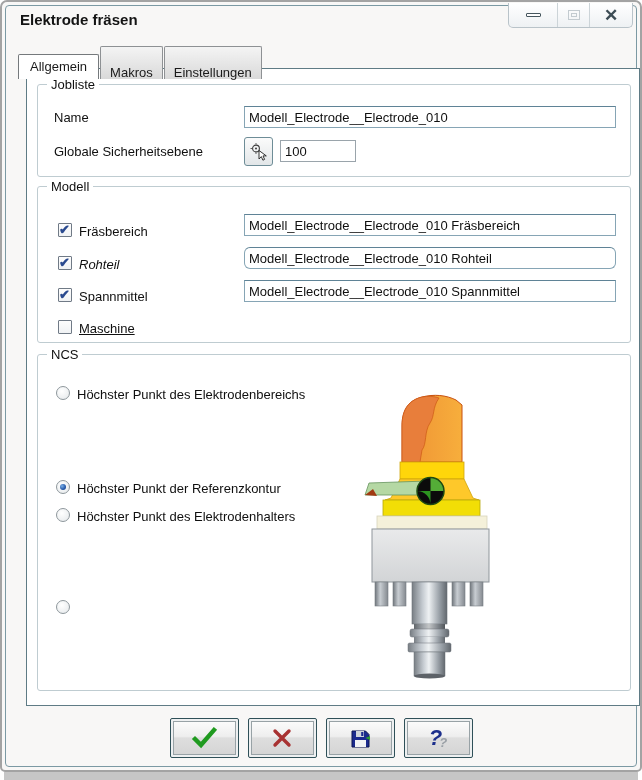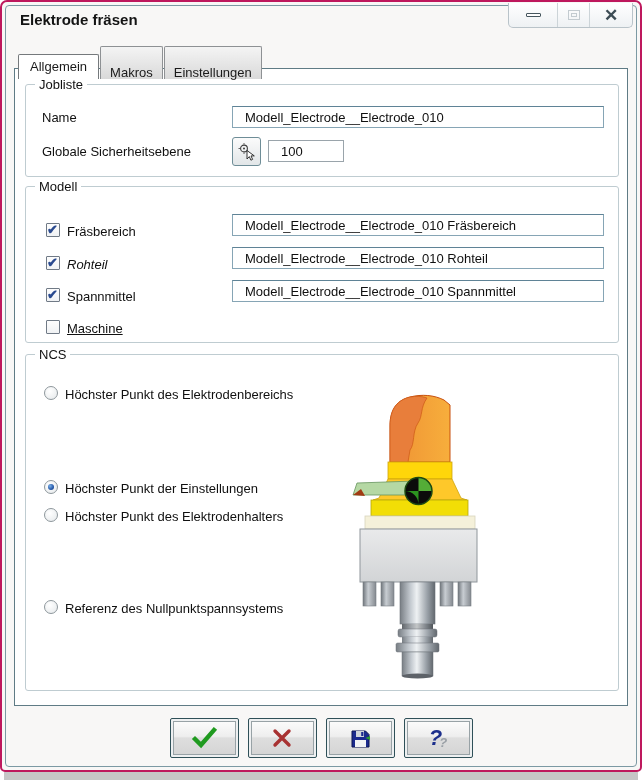--- a/index.html
+++ b/index.html
@@ -1,49 +1,49 @@
 <!DOCTYPE html>
 <html><head>
 <meta charset="utf-8">
 <style>
   html,body{margin:0;padding:0;background:#ffffff;}
   *{box-sizing:border-box;}
   .screen{position:relative;width:642px;height:780px;font-family:"Liberation Sans",sans-serif;background:#ffffff;overflow:hidden;}
-  .window{position:absolute;left:0;top:0;width:642px;height:772px;background:#f8f7f6;border:2px solid #be185d;border-radius:7px 7px 5px 5px;}
+  .window{position:absolute;left:0;top:0;width:642px;height:772px;background:#f8f7f6;border:2px solid #a3a3a3;border-radius:7px 7px 5px 5px;}
   .bottom-strip{position:absolute;left:4px;right:4px;top:772px;height:8px;background:#c6c6c6;}
   .frame{position:absolute;inset:3px;border:1px solid #7b99a3;border-radius:4px;pointer-events:none;}
 
   
   .title{position:absolute;left:18px;top:9px;font-size:15px;font-weight:bold;color:#141414;}
   .win-controls{position:absolute;right:7px;top:1px;height:25px;display:flex;background:linear-gradient(#ffffff,#eef1f3);border:1px solid #b9c3c9;border-top:none;border-radius:0 0 5px 5px;overflow:hidden;}
   .win-btn{display:flex;align-items:center;justify-content:center;border-right:1px solid #ccd4d8;cursor:default;}
   .win-btn:last-child{border-right:none;}
   .wb-min{width:49px;} .wb-max{width:32px;} .wb-close{width:42px;}
   .glyph-min{width:15px;height:4px;border:1px solid #46565e;background:#fdfdfd;border-radius:1px;}
   .glyph-max{width:12px;height:10px;border:1px solid #c3cbd0;display:flex;align-items:center;justify-content:center;}
   .glyph-max span{width:6px;height:4px;border:1px solid #c3cbd0;display:block;}
   .glyph-close{font-size:17px;font-weight:bold;color:#3d4d55;line-height:1;}
 
   
   .tabs{position:absolute;left:16px;top:44px;display:flex;align-items:flex-end;z-index:5;}
   .tab{height:33px;line-height:20px;padding:16px 9px;font-size:13px;color:#1a1a1a;background:linear-gradient(#f4f4f4,#d9d9d9);border:1px solid #8e9194;border-bottom:none;border-radius:2px 2px 0 0;margin-right:1px;cursor:default;}
   .tab.active{height:25px;line-height:24px;background:#ffffff;border-color:#75797c;padding:0 11px;position:relative;z-index:6;}
 
-  .tabpanel{position:absolute;left:12px;top:66px;width:614px;height:638px;background:#ffffff;border:1px solid #5f7b85;}
+  .tabpanel{position:absolute;left:24px;top:66px;width:614px;height:638px;background:#ffffff;border:1px solid #5f7b85;}
 
   
   .group{position:absolute;border:1px solid #bfccd1;border-radius:3px;}
   .group-label{position:absolute;top:-8px;left:9px;background:#ffffff;padding:0 4px;font-size:13px;color:#101010;}
   .g-jobliste{left:10px;top:15px;width:594px;height:93px;}
   .g-modell{left:10px;top:117px;width:594px;height:157px;}
   .g-ncs{left:10px;top:285px;width:594px;height:337px;}
 
   .lbl{position:absolute;font-size:13px;color:#101010;white-space:nowrap;}
 
-  .txt{position:absolute;height:22px;border:1px solid #86a5b5;border-top-color:#5f8396;background:#ffffff;font-family:"Liberation Sans",sans-serif;font-size:13px;color:#101010;padding:1px 12px;}
+  .txt{position:absolute;height:22px;border:1px solid #86a5b5;border-top-color:#5f8396;background:#ffffff;font-family:"Liberation Sans",sans-serif;font-size:13px;color:#101010;padding:1px 4px;}
   .txt-wide{left:206px;width:372px;}
 
   
   .checkbox{position:absolute;width:14px;height:14px;border:1px solid #707a86;background:linear-gradient(#fdfdfd,#f0f2f4);border-radius:1px;}
   .checkbox.checked::after{content:"\2714";position:absolute;left:0px;top:-2px;font-size:13px;font-weight:bold;color:#2a4a8f;}
   .radio{position:absolute;width:14px;height:14px;border:1px solid #8e979c;border-radius:50%;background:radial-gradient(circle at 40% 35%,#ffffff,#e4e8ea);}
   .radio.selected::after{content:"";position:absolute;left:3px;top:3px;width:6px;height:6px;border-radius:50%;background:radial-gradient(circle at 35% 35%,#7ab0e8,#2558a8 60%,#18407f);}
 
   .pick-btn{position:absolute;left:206px;top:52px;width:29px;height:29px;border:1px solid #6e8d97;border-radius:3px;background:linear-gradient(#fbfbfb,#e2e6e8);display:flex;align-items:center;justify-content:center;padding:0;cursor:default;}
 
@@ -105,44 +105,43 @@
 
       <div class="group g-modell">
         <span class="group-label">Modell</span>
 
         <span class="checkbox checked" style="left:20px;top:36px;"></span>
         <span class="lbl" style="left:41px;top:37px;">Fräsbereich</span>
         <input class="txt txt-wide" style="top: 27px;" type="text" value="Modell_Electrode__Electrode_010 Fräsbereich">
 
         <span class="checkbox checked" style="left:20px;top:69px;"></span>
         <span class="lbl" style="left:41px;top:70px;font-style:italic;">Rohteil</span>
-        <input class="txt txt-wide" style="top: 60px;" type="text" value="Modell_Electrode__Electrode_010 Rohteil">
+        <input class="txt txt-wide" style="top: 60px; border-radius: 6px;" type="text" value="Modell_Electrode__Electrode_010 Rohteil">
 
         <span class="checkbox checked" style="left:20px;top:101px;"></span>
         <span class="lbl" style="left:41px;top:102px;">Spannmittel</span>
         <input class="txt txt-wide" style="top: 93px;" type="text" value="Modell_Electrode__Electrode_010 Spannmittel">
 
         <span class="checkbox" style="left:20px;top:133px;"></span>
         <span class="lbl" style="left:41px;top:134px;text-decoration:underline;">Maschine</span>
       </div>
 
       <div class="group g-ncs">
         <span class="group-label">NCS</span>
 
         <span class="radio" style="left:18px;top:31px;"></span>
         <span class="lbl" style="left:39px;top:32px;">Höchster Punkt des Elektrodenbereichs</span>
 
         <span class="radio selected" style="left:18px;top:125px;"></span>
-        <span class="lbl" style="left:39px;top:126px;">Höchster Punkt der Einstellungen</span>
+        <span class="lbl" style="left:39px;top:126px;">Höchster Punkt der Referenzkontur</span>
 
         <span class="radio" style="left:18px;top:153px;"></span>
         <span class="lbl" style="left:39px;top:154px;text-align:center;">Höchster Punkt des Elektrodenhalters</span>
 
         <span class="radio" style="left:18px;top:245px;"></span>
-        <span class="lbl" style="left:39px;top:246px;">Referenz des Nullpunktspannsystems</span>
 
         <svg class="electrode" viewBox="0 0 220 292">
           <defs>
             <linearGradient id="mB" x1="0" y1="0" x2="0" y2="1">
               <stop offset="0" stop-color="#e9eaeb"></stop>
                 <stop offset="1" stop-color="#d2d4d6"></stop>
             </linearGradient>
             <linearGradient id="mP" x1="0" y1="0" x2="1" y2="0">
               <stop offset="0" stop-color="#70767c"></stop>
                 <stop offset="0.4" stop-color="#c8cdd2"></stop>

